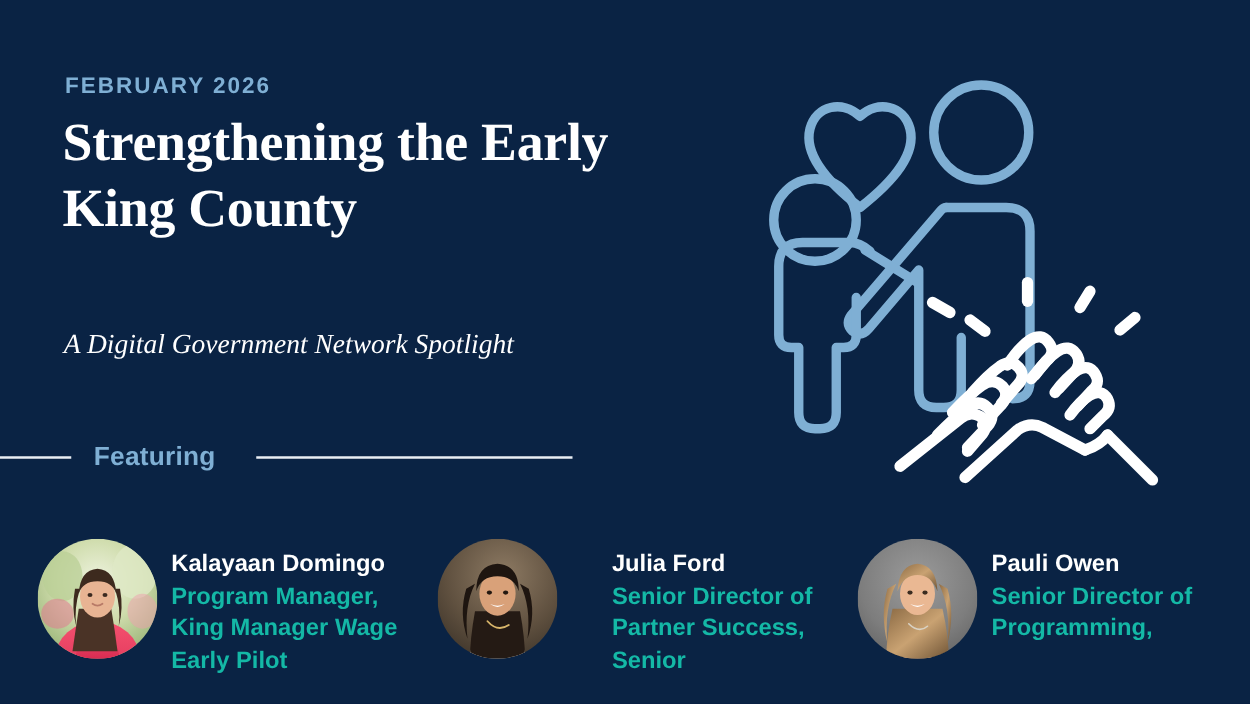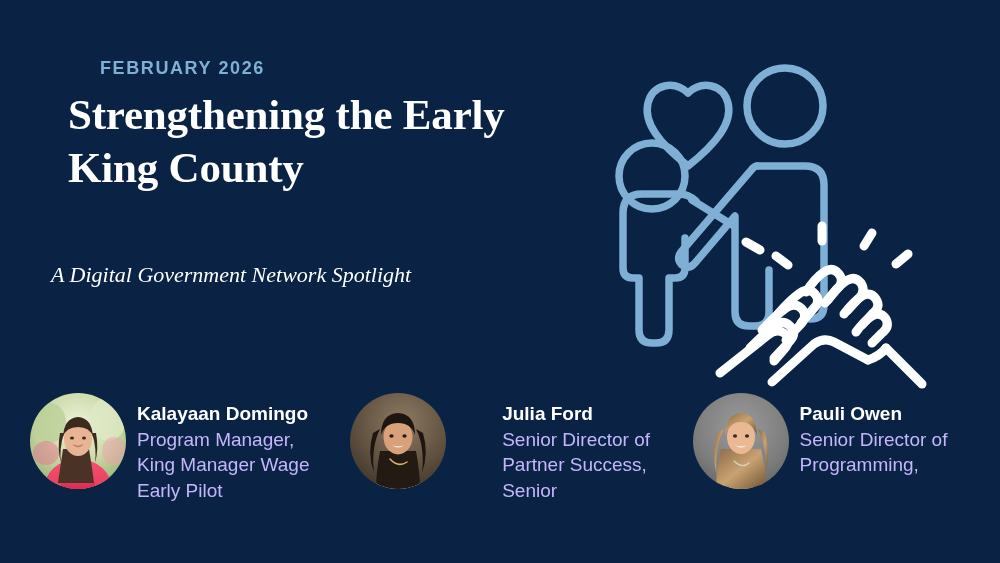--- a/index.html
+++ b/index.html
@@ -25,36 +25,34 @@
   
   #eyebrow {
     position: absolute;
     left: 52px;
     top: 58px;
     font-size: 18px;
     font-weight: bold;
     letter-spacing: 1.6px;
     color: #7fafd4;
     font-family: "Liberation Sans", sans-serif;
-    margin-left: 48px;
   }
 
   
   #headline {
     position: absolute;
     left: 50px;
     top: 88px;
     width: 560px;
     font-family: "Liberation Serif", serif;
     font-weight: bold;
     font-size: 43px;
     line-height: 53px;
     color: #ffffff;
     letter-spacing: -0.2px;
-    margin-left: 18px;
   }
   #headline .hl-line { display: block; white-space: nowrap; }
 
   
   #subtitle {
     position: absolute;
     left: 51px;
     top: 258px;
     font-family: "Liberation Serif", serif;
     font-style: italic;
@@ -95,21 +93,21 @@
     top: 13px;
     width: 253px;
     height: 2px;
     background: #e9eef4;
   }
 
   
   #speakers {
     position: absolute;
     left: 0;
-    top: 389px;
+    top: 427px;
     width: 1000px;
     height: 130px;
     padding-left: 45px;
   }
   .speaker {
     position: absolute;
     top: 0;
     display: flex;
     align-items: flex-start;
   }
@@ -133,21 +131,21 @@
     padding-top: 12px;
     font-size: 19px;
     line-height: 25.5px;
     color: #f2f5f9;
   }
   .speaker-name {
     font-weight: bold;
     color: #ffffff;
     white-space: nowrap;
   }
-  .speaker-role { font-weight: normal; color: #c4b5fd; }
+  .speaker-role { font-weight: bold; color: #14b8a6; }
   .speaker-role .rl { display: block; white-space: nowrap; }
 
   
   #illustration {
     position: absolute;
     left: 600px;
     top: 48px;
     width: 390px;
     height: 355px;
   }
@@ -160,20 +158,25 @@
 
   <div id="eyebrow">FEBRUARY 2026</div>
 
   <h1 id="headline">
     <span class="hl-line">Strengthening the Early</span>
     <span class="hl-line">King County</span>
   </h1>
 
   <div id="subtitle">A Digital Government Network Spotlight</div>
 
+  <div id="featuring-row">
+    <div id="rule-left"></div>
+    <div id="featuring-label">Featuring</div>
+    <div id="rule-right"></div>
+  </div>
 
   <div id="speakers">
 
     <div class="speaker s0">
       <div class="avatar">
         <svg viewBox="0 0 96 96" xmlns="http://www.w3.org/2000/svg" aria-hidden="true">
           <defs>
             <radialGradient id="g1bg" cx="50%" cy="35%" r="78%">
               <stop offset="0%" stop-color="#eef3df"></stop>
               <stop offset="45%" stop-color="#cfdcac"></stop>

